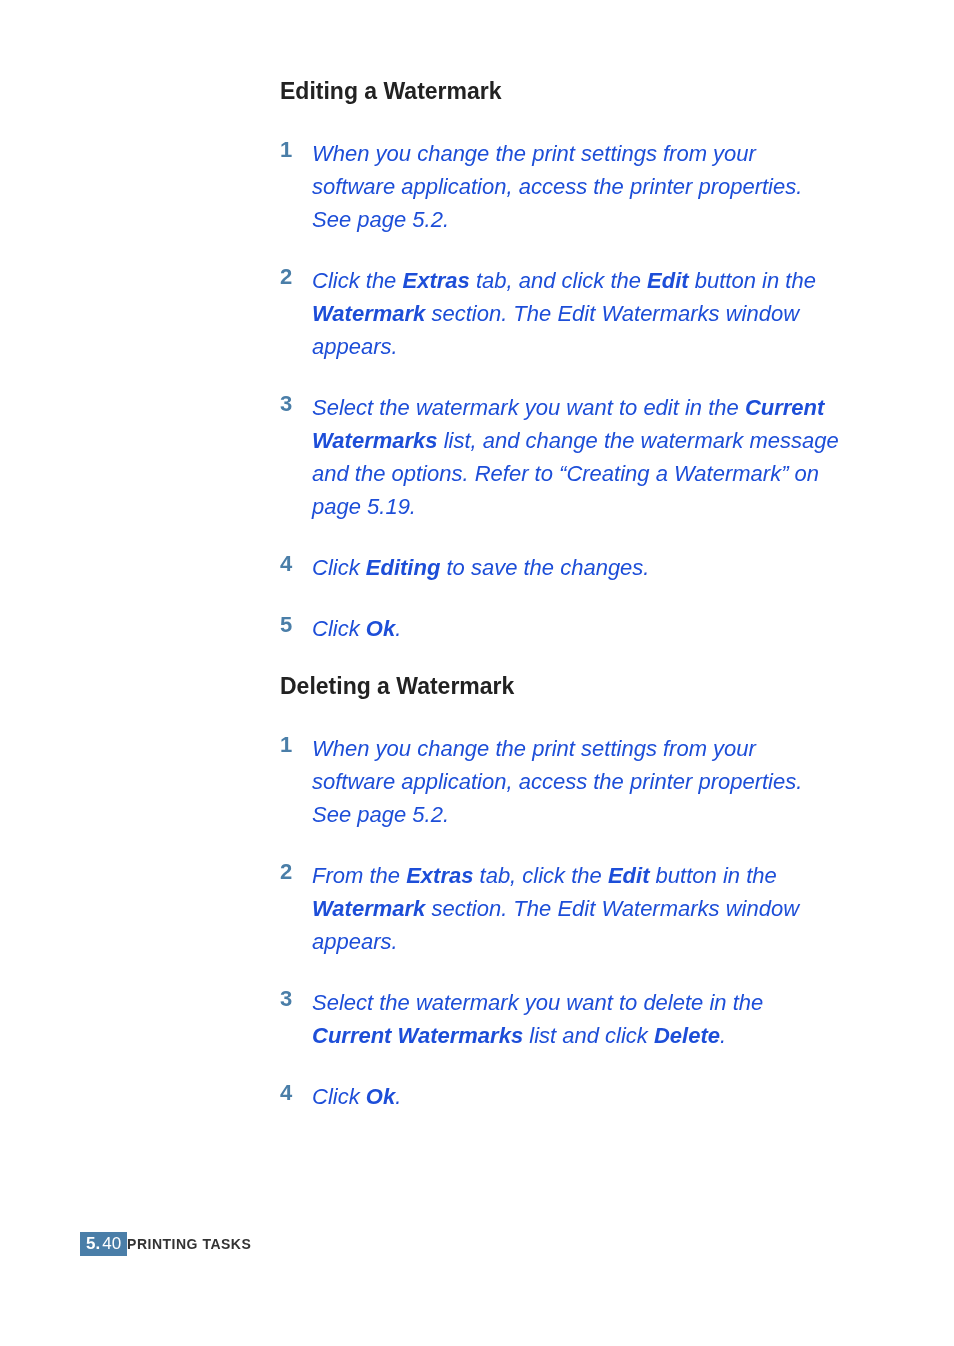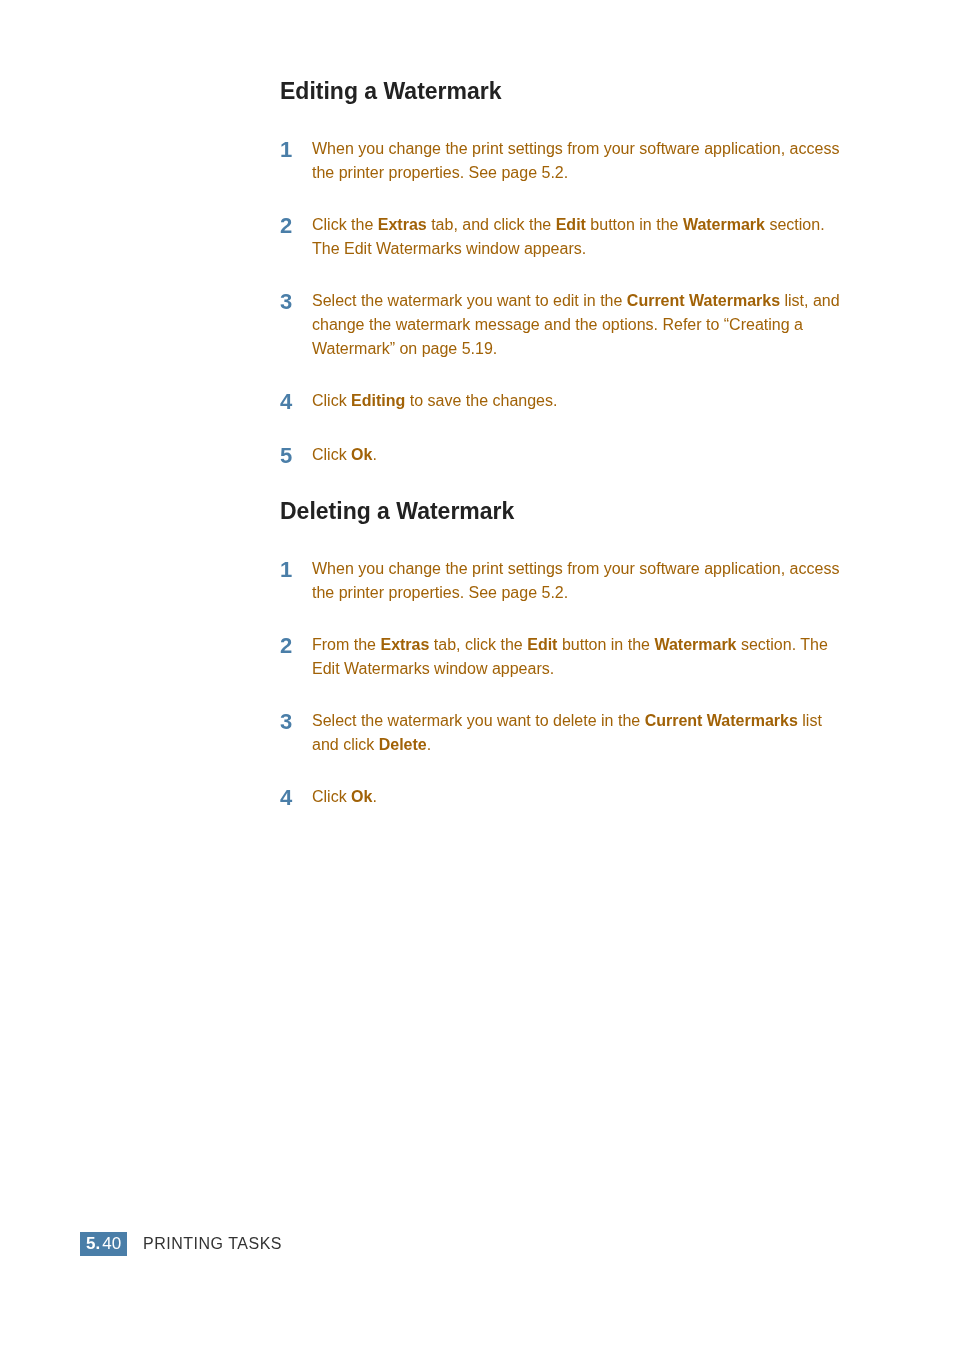--- a/index.html
+++ b/index.html
@@ -28,24 +28,25 @@
   }
   .step-num {
     color: #4a7ea8;
     font-weight: bold;
     font-size: 22px;
     width: 32px;
     flex-shrink: 0;
     line-height: 1.2;
   }
   .step-body {
-    font-size: 16px;
+    font-size: 22px;
     line-height: 1.5;
-    color: #a16207;
+    color: #1d4ed8;
     flex: 1;
+    font-style: italic;
   }
   .step-body strong { font-weight: bold; }
   .footer {
     position: absolute;
     left: 80px;
     bottom: 90px;
     display: flex;
     align-items: center;
   }
   .footer-badge {
@@ -58,25 +59,26 @@
     align-items: baseline;
   }
   .footer-badge .chap {
     font-weight: bold;
   }
   .footer-badge .pg {
     font-weight: normal;
     margin-left: 2px;
   }
   .footer-label {
-    margin-left: 16px;
-    font-size: 16px;
+    margin-left: 0;
+    font-size: 14px;
     font-variant: small-caps;
     letter-spacing: 0.5px;
     color: #333;
+    font-weight: bold;
   }
 </style>
 </head>
 <body>
 
 <div class="page">
 
   <h2 class="section-heading first">Editing a Watermark</h2>
 
   <div class="step">

